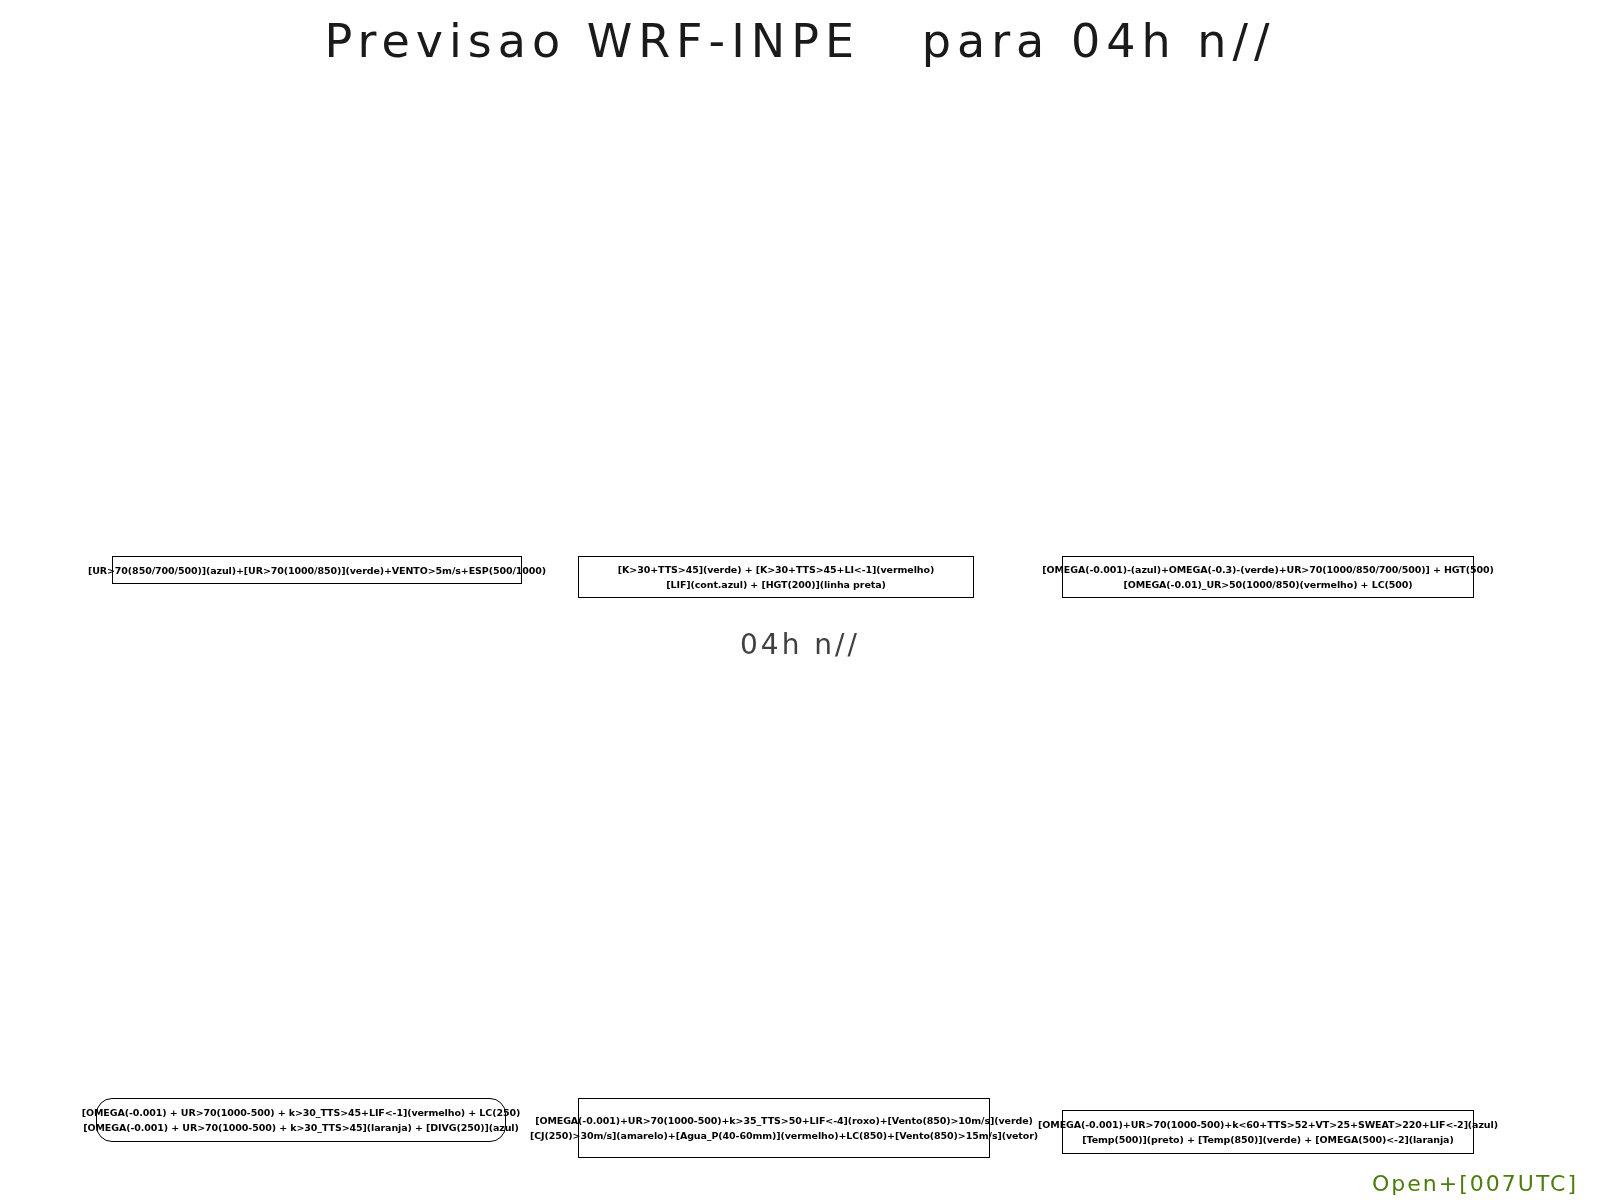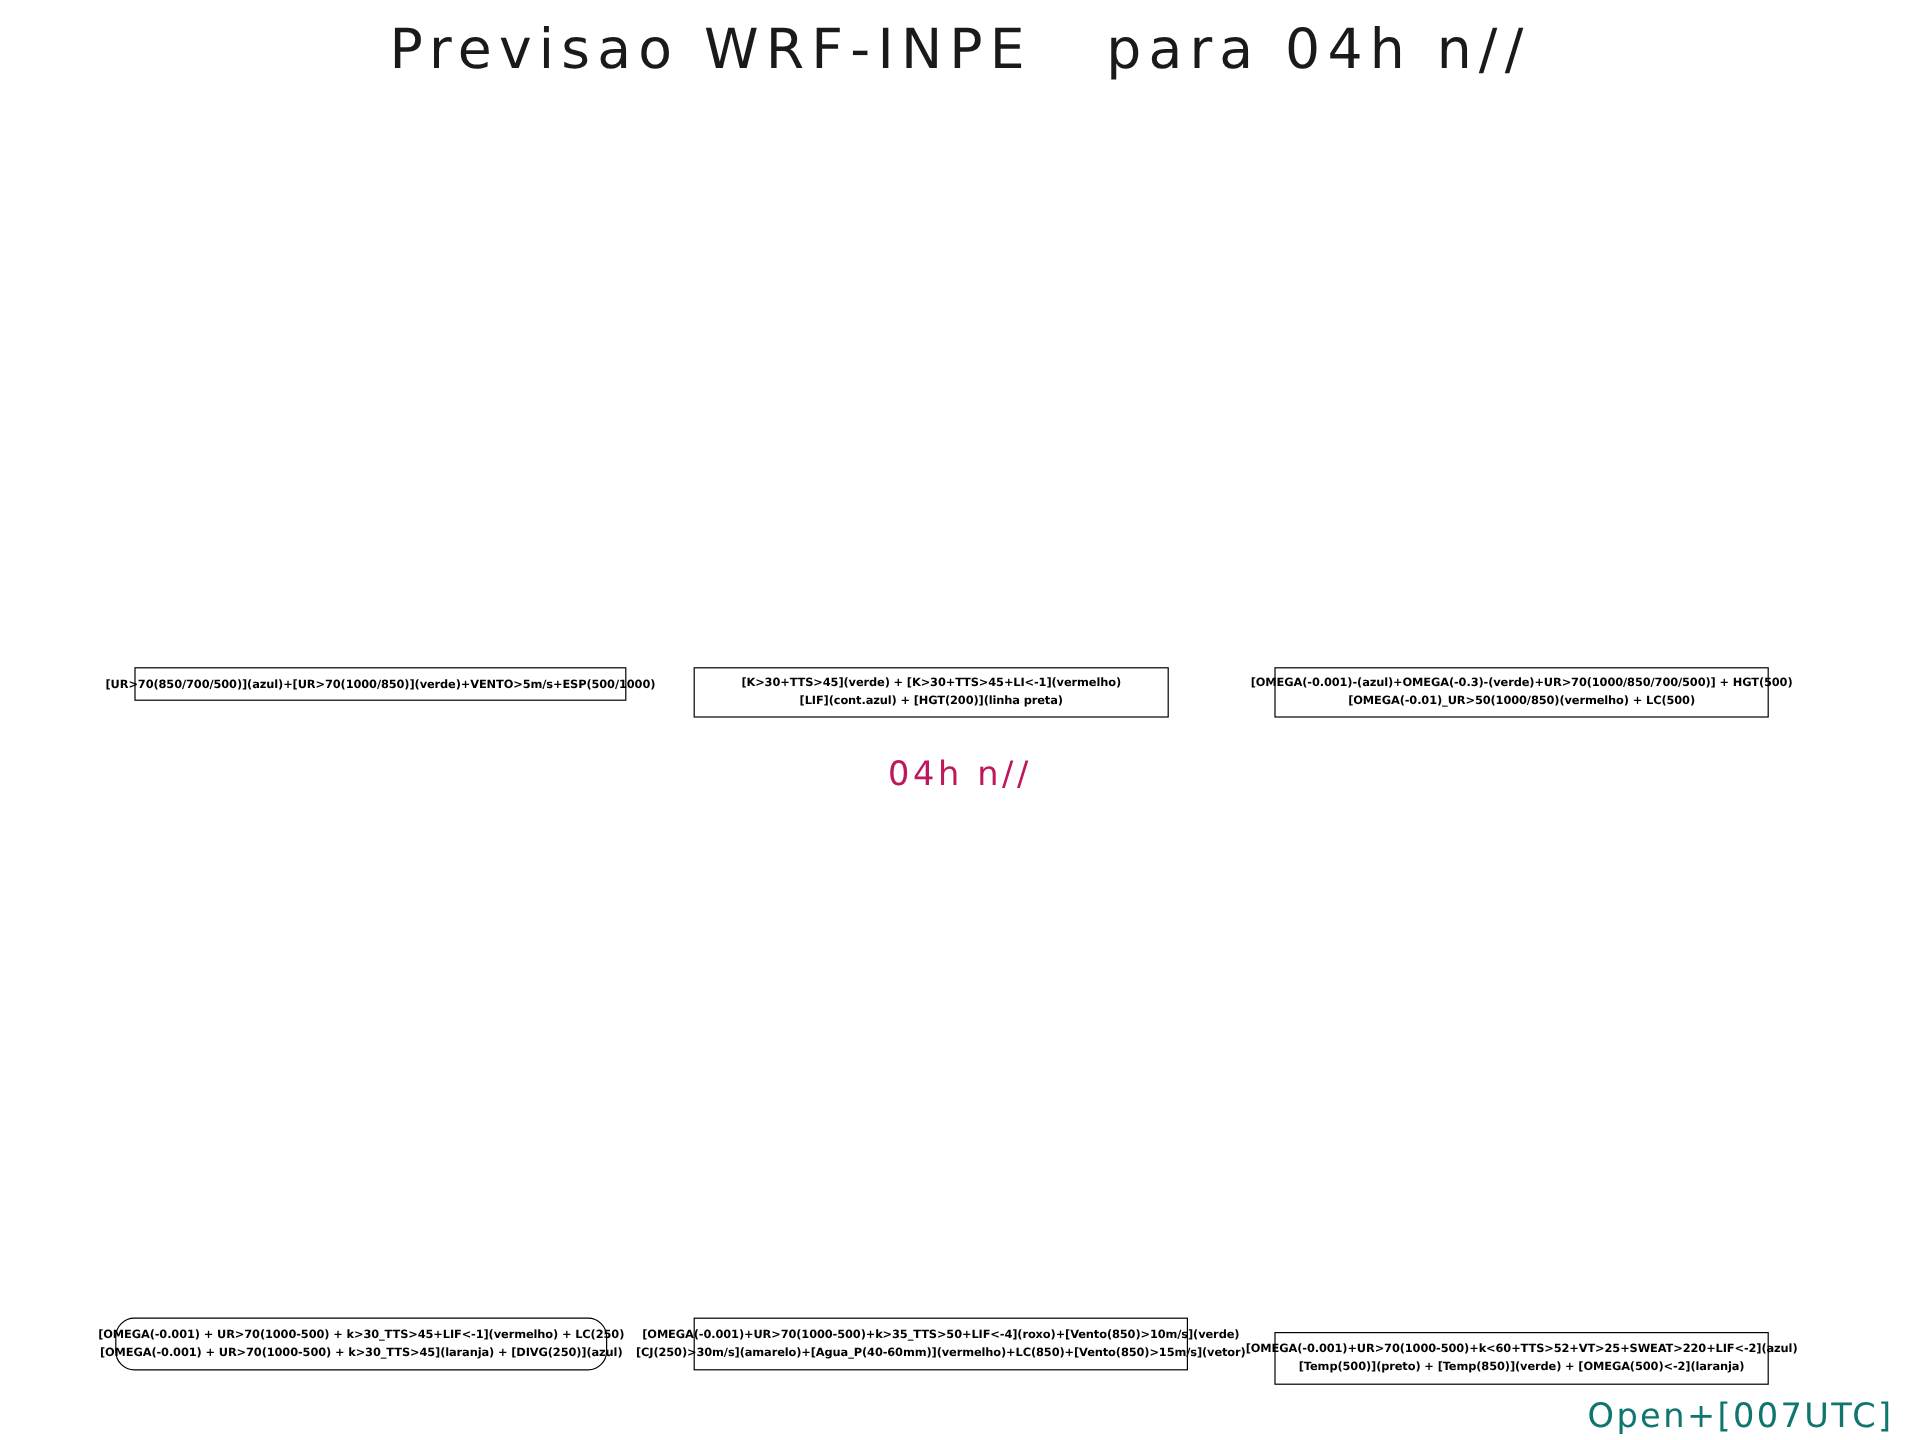--- a/index.html
+++ b/index.html
@@ -33,32 +33,32 @@
 
   
   .mid-subtitle {
     position: absolute;
     left: 0;
     top: 628px;
     width: 1600px;
     text-align: center;
     font-size: 28px;
     letter-spacing: 3px;
-    color: #be185d;
+    color: #404040;
     white-space: pre;
   }
 
   
   .corner-stamp {
     position: absolute;
     right: 22px;
     bottom: 4px;
-    font-size: 28px;
+    font-size: 22px;
     letter-spacing: 2px;
-    color: #0f766e;
+    color: #4d7c0f;
     white-space: pre;
   }
 
   
   .legend-box {
     position: absolute;
     border: 1.5px solid #000000;
     background: #ffffff;
     box-sizing: border-box;
     display: flex;
@@ -77,21 +77,21 @@
     text-align: center;
     letter-spacing: -0.1px;
   }
 
   
   #legend-r1c1 { left: 112px;  top: 556px;  width: 410px; height: 28px; }
   #legend-r1c2 { left: 578px; top: 556px;  width: 396px; height: 42px; }
   #legend-r1c3 { left: 1062px;top: 556px;  width: 412px; height: 42px; }
   
   #legend-r2c1 { left: 96px;  top: 1098px; width: 410px; height: 44px; border-radius: 16px; }
-  #legend-r2c2 { left: 578px; top: 1098px; width: 412px; height: 44px; }
+  #legend-r2c2 { left: 578px; top: 1098px; width: 412px; height: 60px; }
   #legend-r2c3 { left: 1062px;top: 1098px; width: 412px; height: 44px; margin-top: 12px; }
 </style>
 </head>
 <body>
 
 <div class="main-title">Previsao WRF-INPE   para 04h n//</div>
 
 <div class="legend-box" id="legend-r1c1">
   <div class="legend-line">[UR&gt;70(850/700/500)](azul)+[UR&gt;70(1000/850)](verde)+VENTO&gt;5m/s+ESP(500/1000)</div>
 </div>

